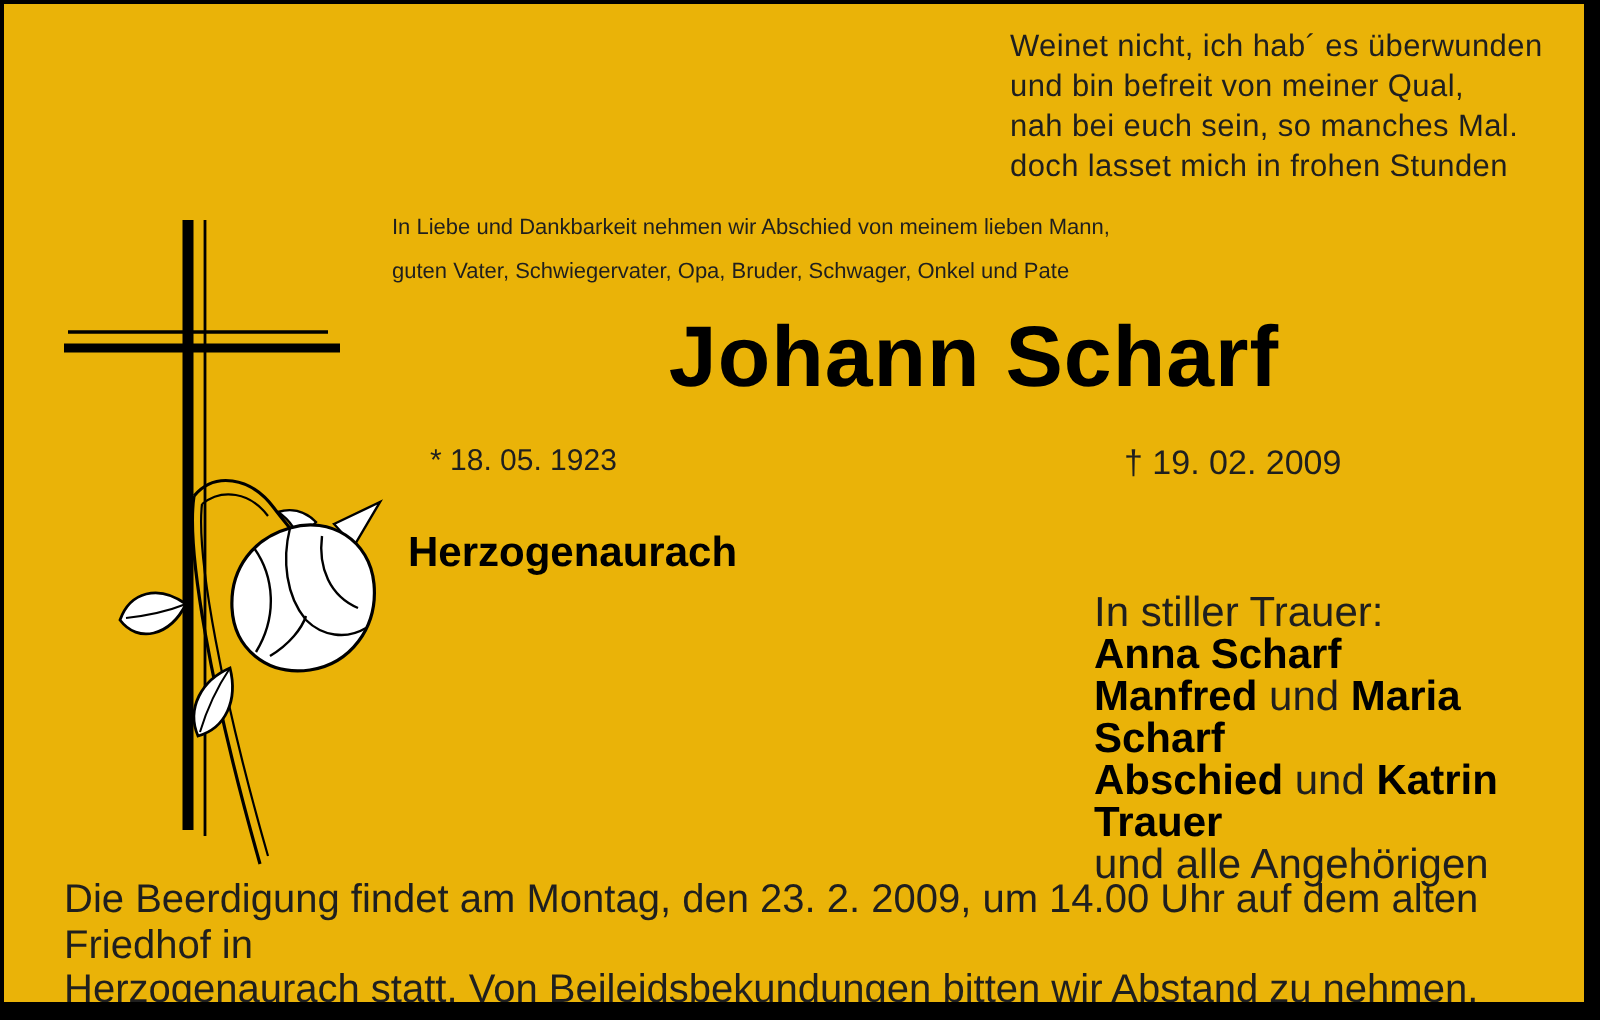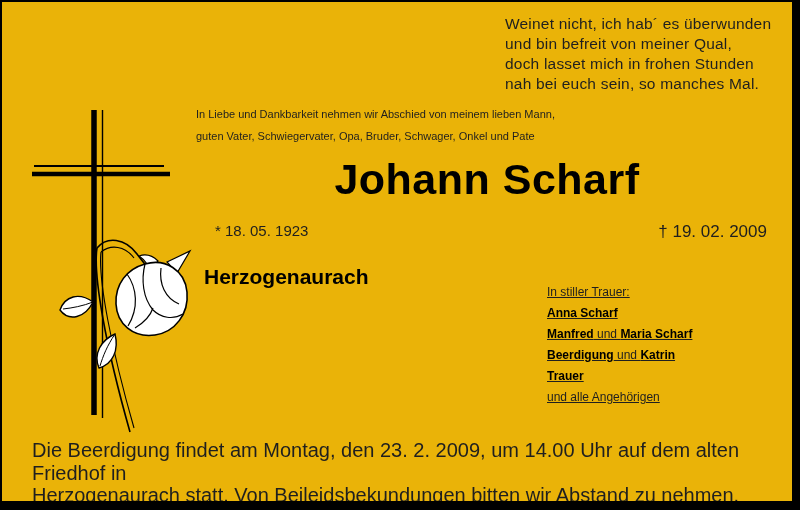--- a/index.html
+++ b/index.html
@@ -41,34 +41,32 @@
     letter-spacing: 0.5px;
     color: #000;
   }
 
   .birth-date {
     left: 213px; top: 220px;
     font-size: 15px; color: #1f1f1f;
   }
   .death-date {
     left: 560px; top: 220px; width: 205px;
-    text-align: right;
     font-size: 17px; color: #1f1f1f;
   }
 
   .place {
     left: 202px; top: 263px;
     font-size: 21px; font-weight: bold; color: #000;
   }
 
   .mourners {
-    left: 545px; top: 280px;
-    font-size: 12px; line-height: 21px;
+    left: 545px; top: 294px;
+    font-size: 21px; line-height: 21px;
     color: #1f1f1f;
-    text-decoration: underline;
   }
   .mourners b { color: #000; }
 
   .funeral {
     left: 30px; top: 437px;
     font-size: 20px; line-height: 22.5px;
     color: #1f1f1f;
   }
 
   .cross-rose {
@@ -77,41 +75,41 @@
   }
 </style>
 </head>
 <body>
 
 <div class="page">
 
   <div class="abs poem">
     <div>Weinet nicht, ich hab´ es überwunden</div>
     <div>und bin befreit von meiner Qual,</div>
+    <div>nah bei euch sein, so manches Mal.</div>
     <div>doch lasset mich in frohen Stunden</div>
-    <div>nah bei euch sein, so manches Mal.</div>
   </div>
 
   <div class="abs intro">
     <div>In Liebe und Dankbarkeit nehmen wir Abschied von meinem lieben Mann,</div>
     <div>guten Vater, Schwiegervater, Opa, Bruder, Schwager, Onkel und Pate</div>
   </div>
 
   <div class="abs deceased-name">Johann Scharf</div>
 
   <div class="abs birth-date">* 18. 05. 1923</div>
   <div class="abs death-date">† 19. 02. 2009</div>
 
   <div class="abs place">Herzogenaurach</div>
 
   <div class="abs mourners">
     <div>In stiller Trauer:</div>
     <div><b>Anna Scharf</b></div>
     <div><b>Manfred</b><span> und </span><b>Maria Scharf</b></div>
-    <div><b>Beerdigung</b><span> und </span><b>Katrin</b></div>
+    <div><b>Abschied</b><span> und </span><b>Katrin</b></div>
     <div><b>Trauer</b></div>
     <div>und alle Angehörigen</div>
   </div>
 
   <div class="abs funeral">
     <div>Die Beerdigung findet am Montag, den 23. 2. 2009, um 14.00 Uhr auf dem alten Friedhof in</div>
     <div>Herzogenaurach statt. Von Beileidsbekundungen bitten wir Abstand zu nehmen.</div>
   </div>
 
   <svg class="abs cross-rose" viewBox="0 0 170 335" width="170" height="335" xmlns="http://www.w3.org/2000/svg">

